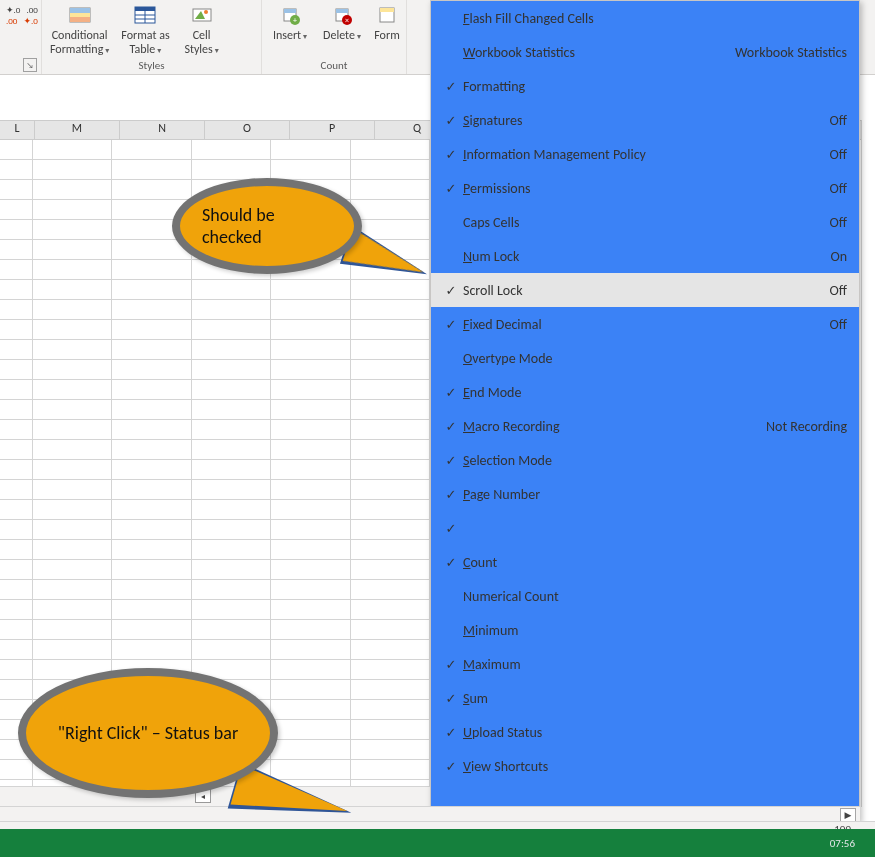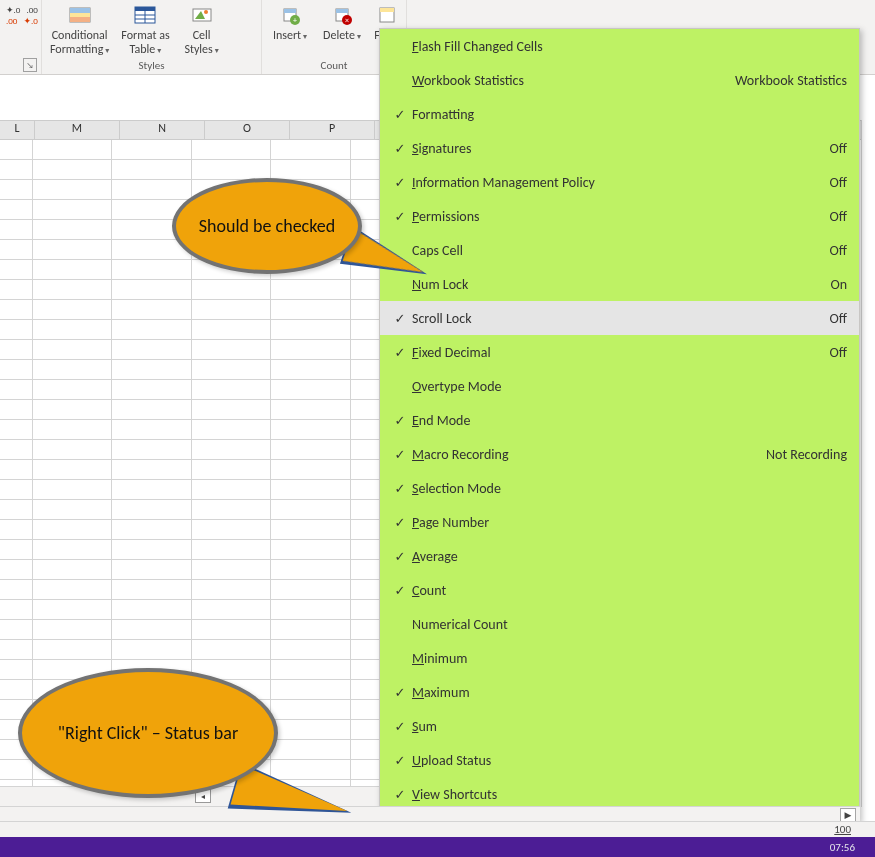--- a/index.html
+++ b/index.html
@@ -60,25 +60,24 @@
   }
   
   .grid {
     position:absolute; top:140px; left:0; width:430px; bottom:50px;
     background:#fff;
   }
   .grid .row { height:20px; border-bottom:1px solid #d4d4d4; display:flex;}
   .grid .row .cell { width:85px; border-right:1px solid #d4d4d4;}
   
   .ctxmenu {
-    position:absolute; top:0; right:15px; width:481px; bottom:35px;
-    background:#bef264; border:1px solid #c8c6c4;
+    position:absolute; top:0; right:15px; width:430px; bottom:35px;
+    background:#3b82f6; border:1px solid #c8c6c4;
     box-shadow: 2px 2px 6px rgba(0,0,0,0.25);
     overflow:hidden;
-    margin-top:28px;
   }
   .ctxmenu .item {
     display:flex; align-items:center; height:34px;
     padding:0 12px 0 8px; font-size:14px; color:#333;
   }
   .ctxmenu .item.hovered { background:#e5e5e5;}
   .ctxmenu .chk { width:24px; text-align:center; color:#333; font-size:13px;}
   .ctxmenu .lbl { flex:1; }
   .ctxmenu .lbl .ul { text-decoration: underline; }
   .ctxmenu .val { color:#333; font-size:14px;}
@@ -98,30 +97,30 @@
     display:flex; align-items:center; justify-content:center; margin-left:2px; background:#fff;
   }
   .statusbar {
     position:absolute; bottom:20px; left:0; right:0; height:16px;
     background:#f3f2f1; border-top:1px solid #d4d4d4;
     display:flex; justify-content:flex-end; align-items:center; padding-right:24px;
     font-size:11px; color:#444;text-decoration:underline;
   }
   
   .taskbar {
-    position:absolute; bottom:0; left:0; right:0; height:20px;
-    background:#4c1d95;
+    position:absolute; bottom:0; left:0; right:0; height:28px;
+    background:#15803d;
     display:flex; justify-content:flex-end; align-items:center; padding-right:20px;
     color:#e5e7eb; font-size:11px;
   }
   
   .callout {
     position:absolute;
     background:#f0a30a;
-    border:4px solid #737373;
+    border:8px solid #737373;
     border-radius:50%;
     display:flex; align-items:center; justify-content:center;
     padding:16px 22px;
     font-size:18px; color:#111; line-height:1.25;
     box-shadow: 2px 2px 4px rgba(0,0,0,0.2);
   }
   .callout1 { top:178px; left:172px; width:190px; height:96px;}
   .callout2 { top:668px; left:18px; width:260px; height:130px;}
   .tail {
     position:absolute; width:0; height:0;
@@ -571,21 +570,21 @@
       <span class="lbl"><span class="ul">I</span>nformation Management Policy</span>
       <span class="val">Off</span>
     </div>
     <div class="item">
       <span class="chk">✓</span>
       <span class="lbl"><span class="ul">P</span>ermissions</span>
       <span class="val">Off</span>
     </div>
     <div class="item">
       <span class="chk"></span>
-      <span class="lbl">Caps Cell</span>
+      <span class="lbl">Caps Cells</span>
       <span class="val">Off</span>
     </div>
     <div class="item">
       <span class="chk"></span>
       <span class="lbl"><span class="ul">N</span>um Lock</span>
       <span class="val">On</span>
     </div>
     <div class="item hovered">
       <span class="chk">✓</span>
       <span class="lbl">Scroll Lock</span>
@@ -616,21 +615,20 @@
       <span class="lbl"><span class="ul">S</span>election Mode</span>
       <span class="val"></span>
     </div>
     <div class="item">
       <span class="chk">✓</span>
       <span class="lbl"><span class="ul">P</span>age Number</span>
       <span class="val"></span>
     </div>
     <div class="item">
       <span class="chk">✓</span>
-      <span class="lbl"><span class="ul">A</span>verage</span>
       <span class="val"></span>
     </div>
     <div class="item">
       <span class="chk">✓</span>
       <span class="lbl"><span class="ul">C</span>ount</span>
       <span class="val"></span>
     </div>
     <div class="item">
       <span class="chk"></span>
       <span class="lbl">Numerical Count</span>

